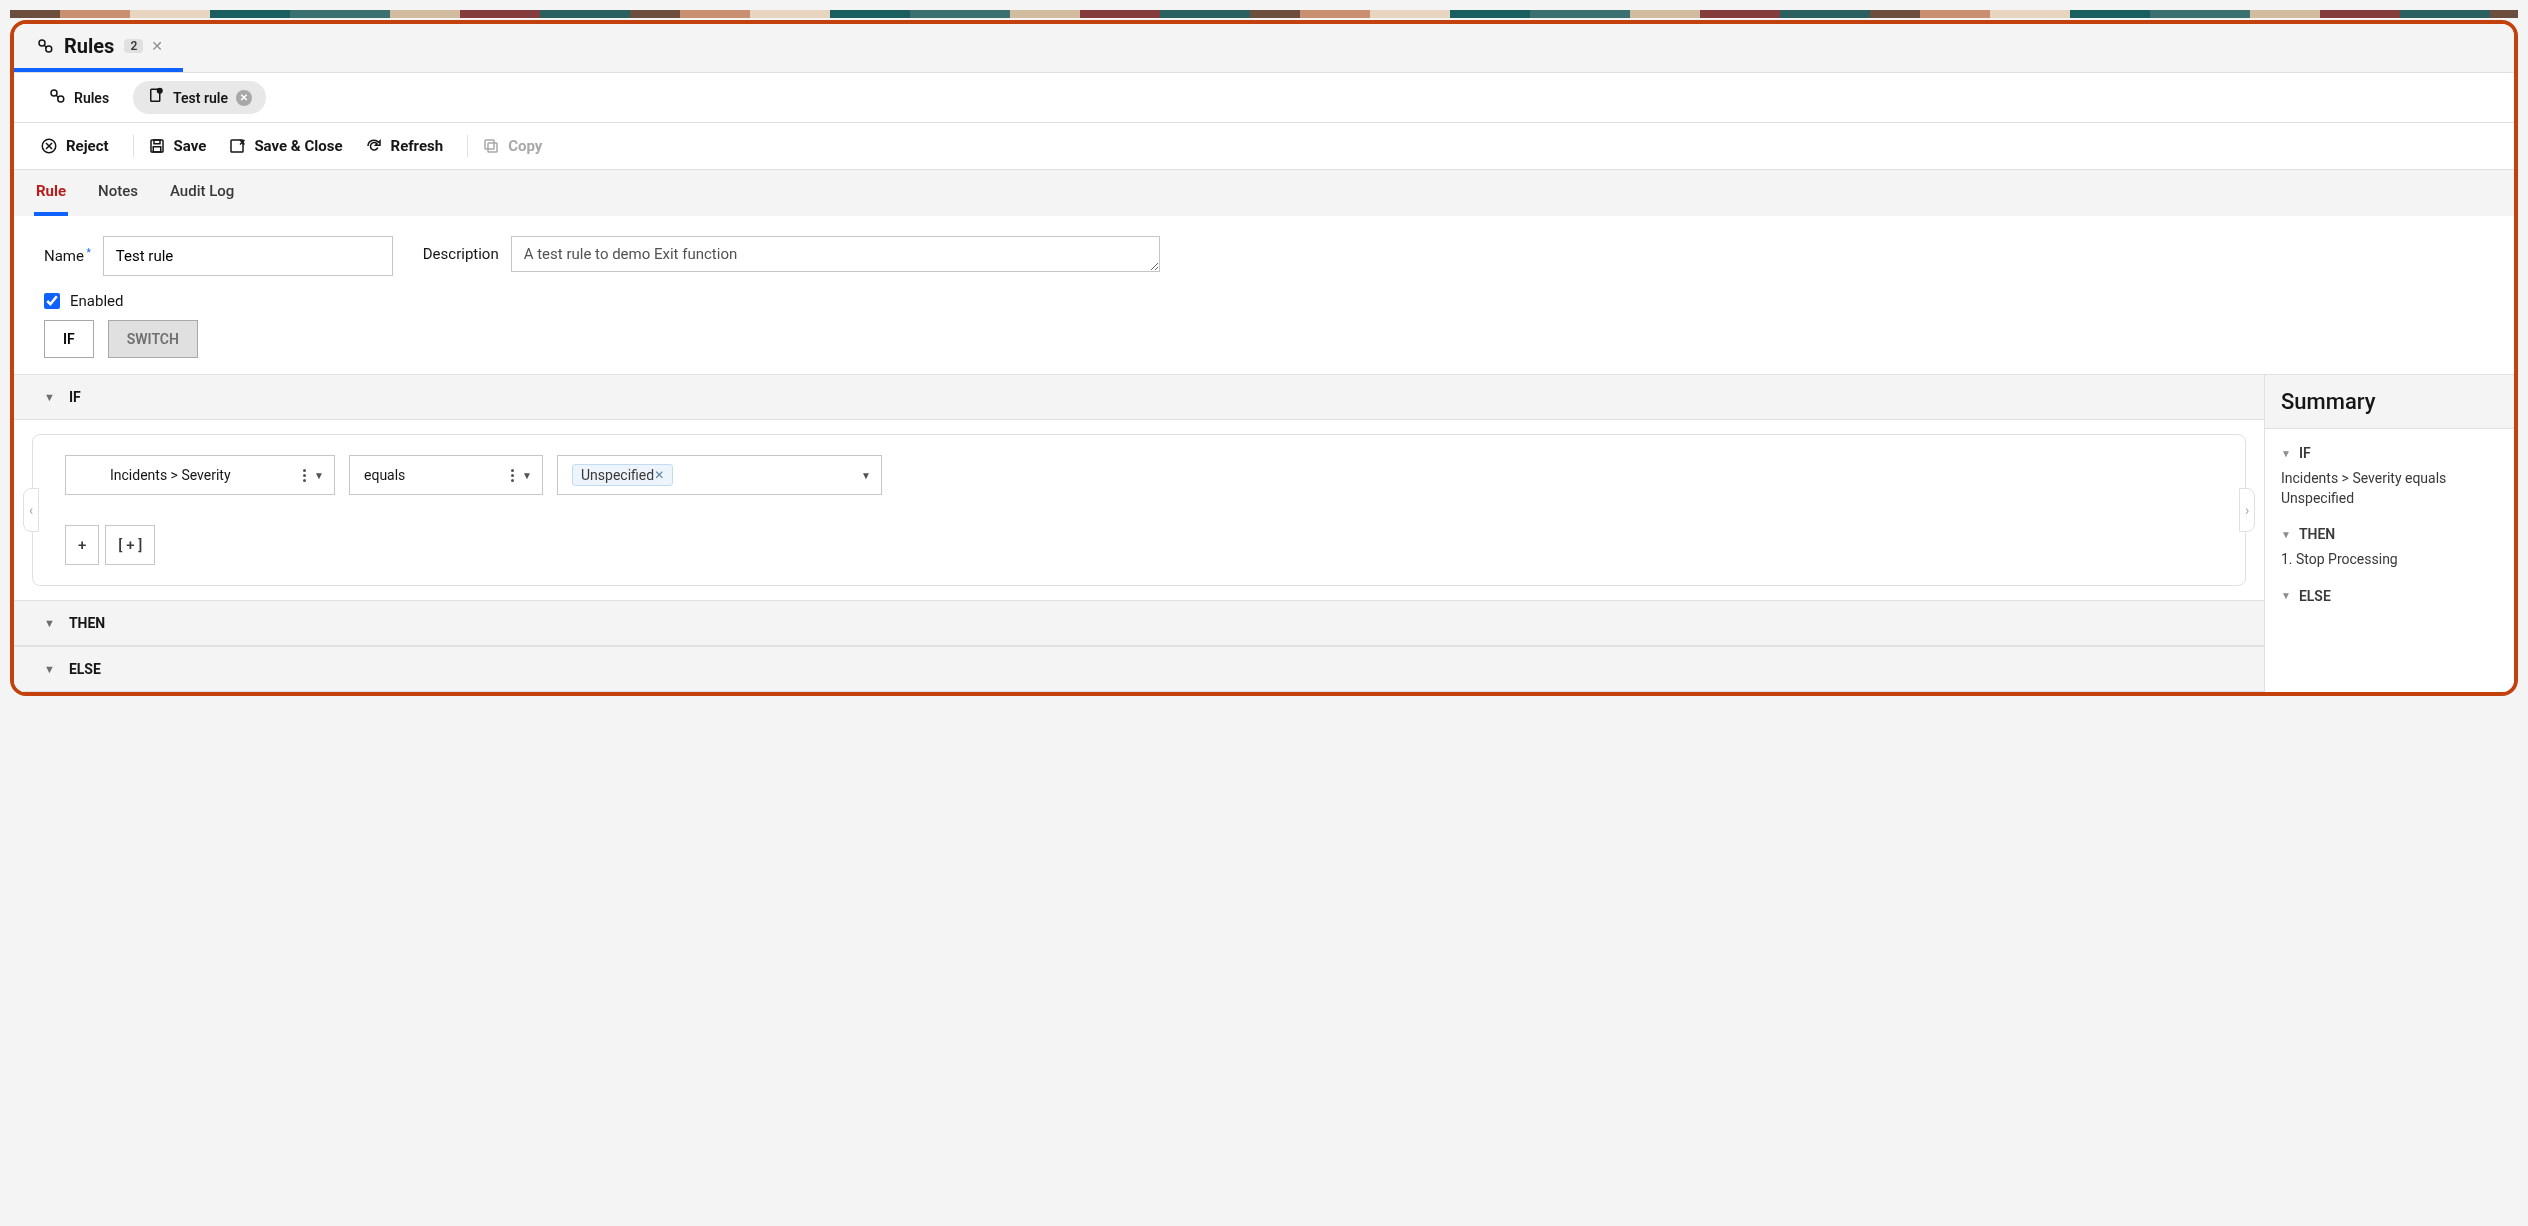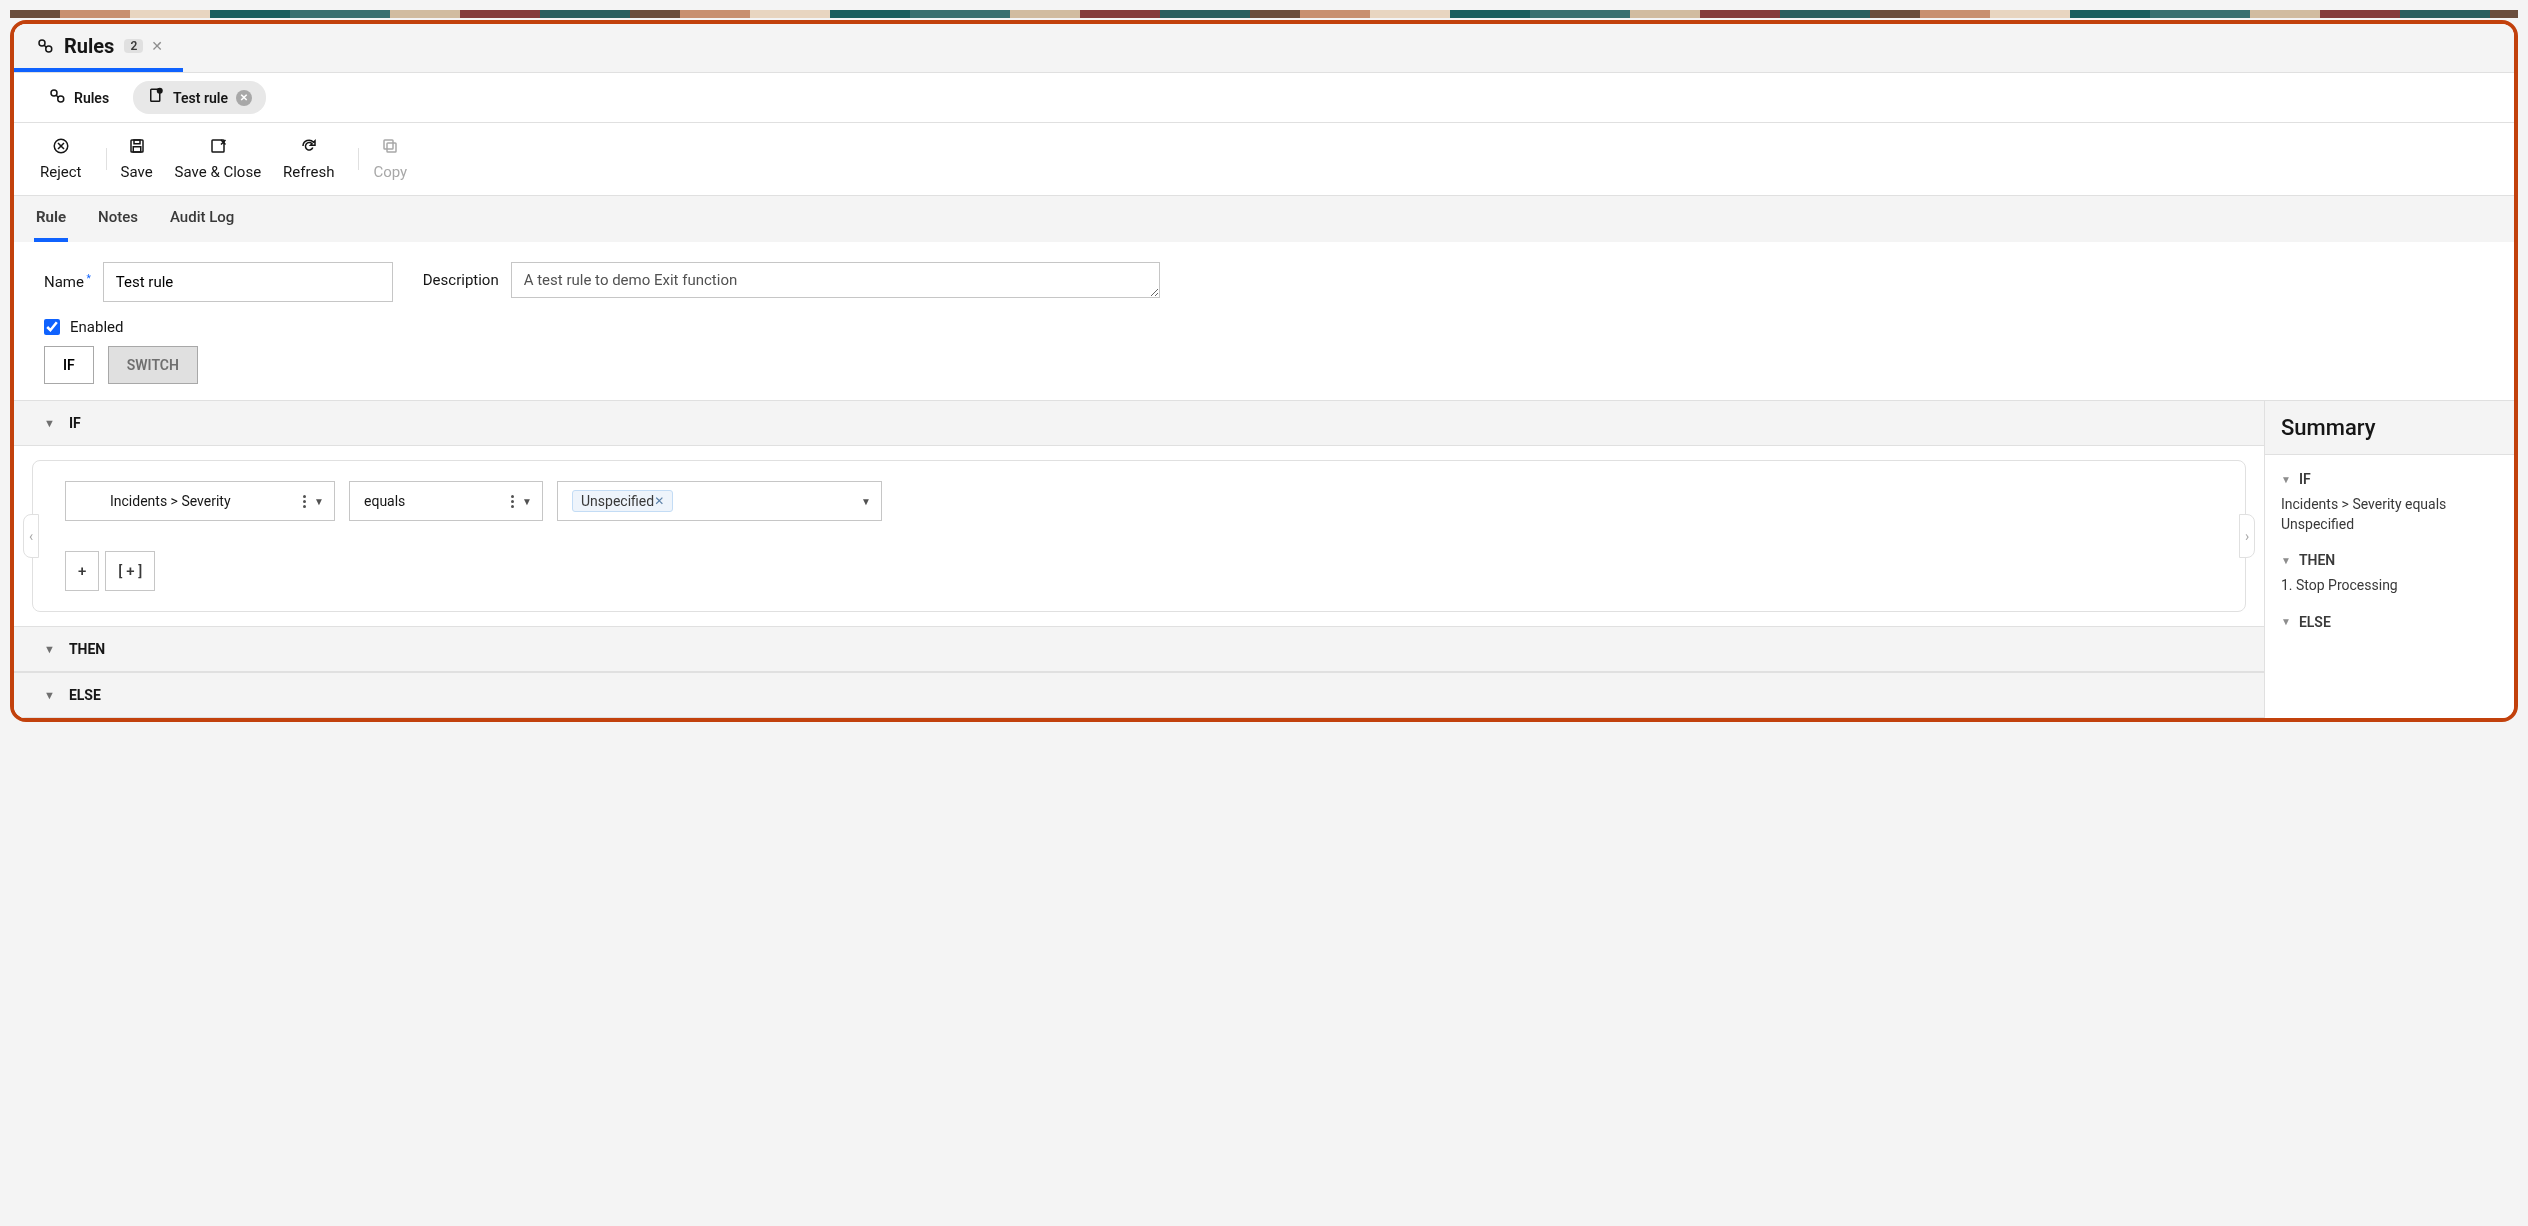--- a/index.html
+++ b/index.html
@@ -31,28 +31,28 @@
   .close-x { color: #8d8d8d; font-size: 14px; cursor: pointer; }
   
   
   .sub-tabs { display: flex; gap: 10px; padding: 8px 20px; background:#fff; border-top:1px solid #e0e0e0; }
   .sub-tab { display:flex; align-items:center; gap:8px; padding: 6px 14px; border-radius: 16px; cursor:pointer; font-size:14px; font-weight:600;}
   .sub-tab.active { background:#e8e8e8; }
   .sub-tab .tab-close { width:16px; height:16px; border-radius:50%; background:#a8a8a8; color:#fff; display:inline-flex; align-items:center; justify-content:center; font-size:10px; line-height:1;}
   
   
   .action-bar { display:flex; align-items:center; gap:0; padding: 8px 20px; background:#fff; border-top:1px solid #e0e0e0; border-bottom:1px solid #e0e0e0; }
-  .action-item { display:flex; align-items:center; gap:8px; padding:6px 16px 6px 6px; font-weight:400; font-size:15px; cursor:pointer; color:#161616;flex-direction:column;}
+  .action-item { display:flex; gap:8px; padding:6px 16px 6px 6px; font-weight:700; font-size:15px; cursor:pointer; color:#161616;}
   .action-item.disabled { color:#a8a8a8; cursor:default;}
   .action-sep { width:1px; height:22px; background:#e0e0e0; margin:0 8px;}
   
   
   .secondary-tabs { display:flex; gap:28px; padding:0 20px; background:#f4f4f4;}
   .sec-tab { padding:12px 2px; font-size:15px; font-weight:500; cursor:pointer; color:#393939;}
-  .sec-tab.active { font-weight:700; color:#404040; border-bottom:4px solid #0f62fe; }
+  .sec-tab.active { font-weight:700; color:#b91c1c; border-bottom:4px solid #0f62fe; }
   
   
   .form-area { padding: 20px 30px 10px 30px; background:#fff; }
   .form-row { display:flex; align-items:flex-start; gap:30px; margin-bottom:16px;}
   .form-field { display:flex; align-items:center; gap:12px;}
   .form-label { font-size:15px; color:#161616;}
   .required::after { content:' *'; color:#0f62fe; font-size:10px; vertical-align:top;}
   input[type=text].name-input { width:290px; height:40px; border:1px solid #c6c6c6; padding:0 12px; font-size:15px; background:#fff; }
   textarea.desc-input { width:649px; height:36px; border:1px solid #c6c6c6; padding:8px 12px; font-size:15px; background:#fff; resize:both; color:#525252;}
   .checkbox-field { display:flex; align-items:center; gap:10px;}

